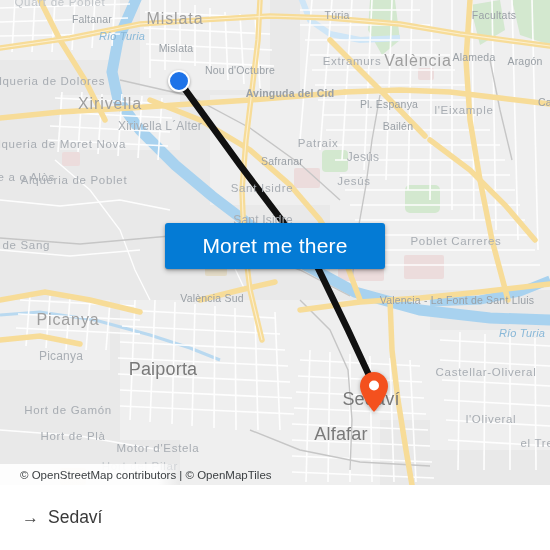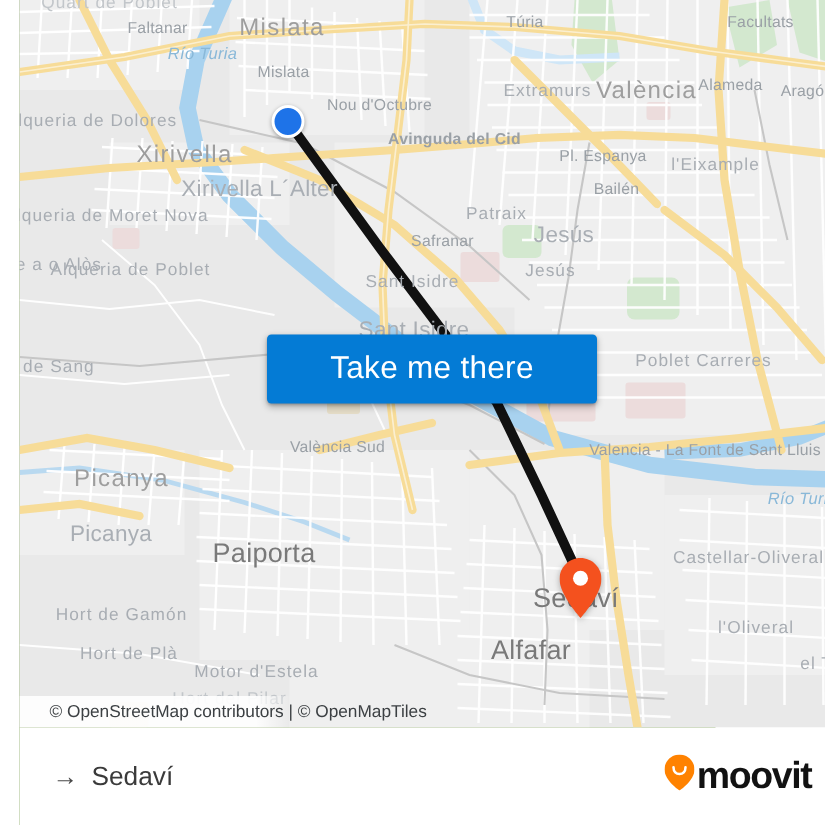--- a/index.html
+++ b/index.html
@@ -9,22 +9,21 @@
     height: 550px;
     overflow: hidden;
     background: #ffffff;
     font-family: "Liberation Sans", sans-serif;
   }
 
   #app {
     position: relative;
     width: 464px;
     height: 550px;
-    background: #4d7c0f;
-    margin-left: 13px;
+    background: #5eead4;
   }
 
   
   #map-area {
     position: absolute;
     left: 0; top: 0;
     width: 550px;
     height: 485px;
     overflow: hidden;
     background: #e9e9e9;
@@ -39,21 +38,21 @@
     font-family: "Liberation Sans", sans-serif;
     color: #9aa0a6;
     transform: translate(-50%, -50%);
     pointer-events: none;
     letter-spacing: 0.2px;
   }
   .mlbl.city   { font-size: 16px; color: #9e9e9e; letter-spacing: 0.9px; }
   .mlbl.town   { font-size: 18px; color: #797979; }
   .mlbl.dist   { font-size: 11.5px; color: #a8adb3; letter-spacing: 0.7px; }
   .mlbl.nbhd   { font-size: 10.5px; color: #9aa0a6; }
-  .mlbl.small  { font-size: 15px; color: #a9aeb4; }
+  .mlbl.small  { font-size: 12px; color: #a9aeb4; }
   .mlbl.river  { font-size: 11px; color: #89b8d8; font-style: italic; }
   .mlbl.faded  { color: #c2c6ca; }
 
   
   #origin-marker {
     position: absolute;
     width: 22px; height: 22px;
     border-radius: 50%;
     background: #1e73e8;
     border: 2.5px solid #ffffff;
@@ -421,35 +420,26 @@
 
     <div id="origin-marker"></div>
 
     <div id="dest-marker">
       <svg viewBox="0 0 28 40" width="28" height="40">
         <path d="M14 0 C6.3 0 0 6.3 0 14 C0 24.5 14 40 14 40 C14 40 28 24.5 28 14 C28 6.3 21.7 0 14 0 Z" fill="#f4511e"></path>
         <circle cx="14" cy="13.5" r="5" fill="#ffffff"></circle>
       </svg>
     </div>
 
-    <button id="take-me-there">Take me there</button>
+    <button id="take-me-there">Moret me there</button>
 
     <div id="attribution">© OpenStreetMap contributors | © OpenMapTiles</div>
   </div>
 
   <div id="footer">
     <div id="route-summary">
       <span id="route-arrow">→</span>
       <span>Sedaví</span>
     </div>
 
-    <div id="brand-logo">
-      <span>
-        <svg width="20" height="24" viewBox="0 0 20 24">
-          <path d="M10 0 C4.5 0 0 4.5 0 10 C0 17.5 10 24 10 24 C10 24 20 17.5 20 10 C20 4.5 15.5 0 10 0 Z" fill="#ff8200"></path>
-          <path d="M6 8.5 C6 11.4 7.8 13 10 13 C12.2 13 14 11.4 14 8.5" stroke="#ffffff" stroke-width="1.7" fill="none" stroke-linecap="round"></path>
-        </svg>
-      </span>
-      <span id="brand-name">moovit</span>
-    </div>
   </div>
 
 </div>
 
 </body></html>

